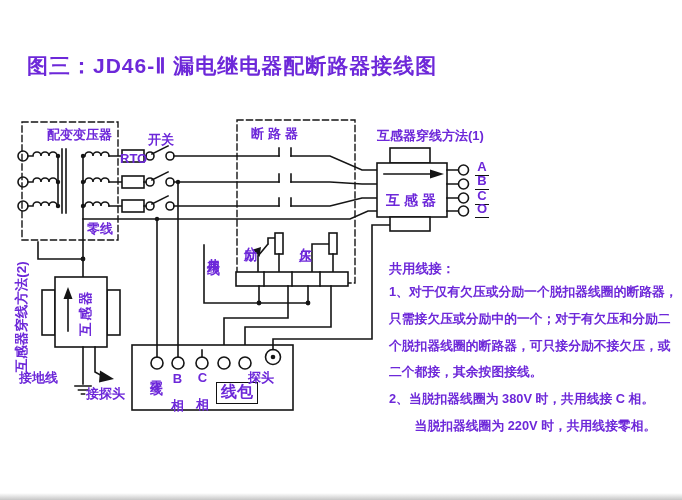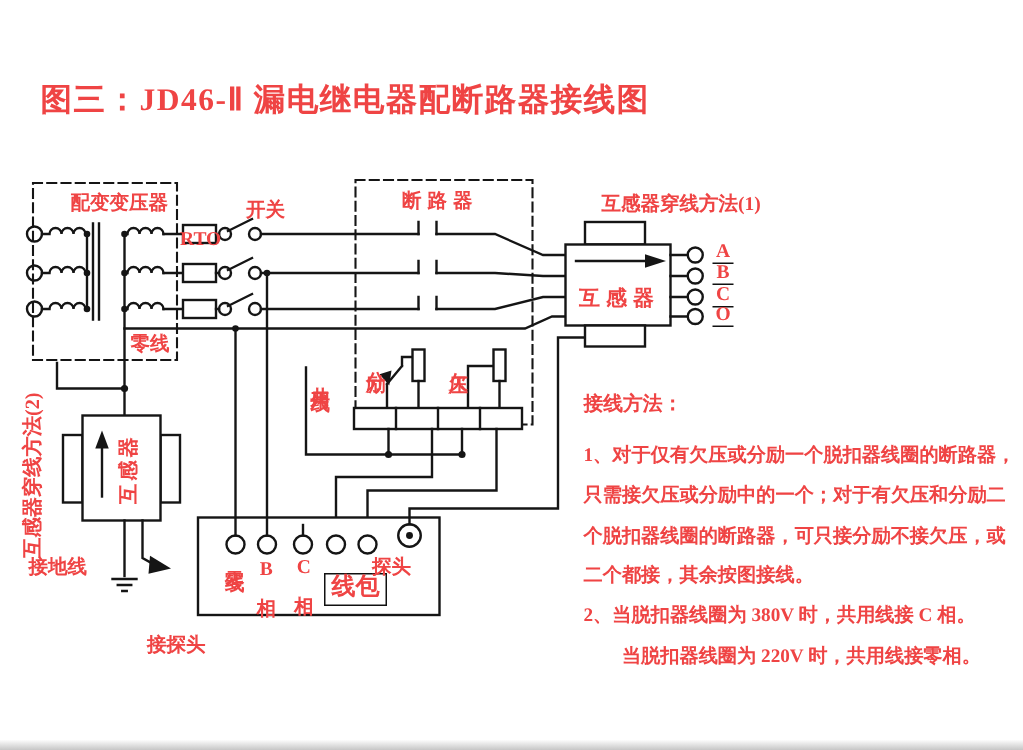--- a/index.html
+++ b/index.html
@@ -1,17 +1,17 @@
 <!DOCTYPE html>
 <html><head>
 <meta charset="utf-8">
 <style>
   html,body{margin:0;padding:0;background:#e8e8e8;}
   .page{position:relative;width:682px;height:500px;background:#ffffff;overflow:hidden;
-        font-family:Liberation Serif, serif;color:#ef4444;}
+        font-family:Liberation Sans, sans-serif;color:#6d28d9;}
   .abs{position:absolute;}
   .title{font-size:21px;font-weight:bold;letter-spacing:1px;white-space:nowrap;}
   .lbl{font-size:13px;font-weight:bold;white-space:nowrap;line-height:1;}
   .lbl-sp{letter-spacing:4px;}
   .vtext{writing-mode:vertical-rl;text-orientation:upright;letter-spacing:2px;line-height:1;}
   .rot{transform:rotate(-90deg);transform-origin:center center;text-align:center;}
   .phase-lbl{font-size:13px;font-weight:bold;width:14px;text-align:center;
              border-bottom:1.6px solid #111;line-height:1.05;padding-bottom:1px;}
   .coilbox{border:1.6px solid #111;font-size:16px;font-weight:bold;text-align:center;
            line-height:18px;background:#fff;}
@@ -174,50 +174,50 @@
         <circle cx="259" cy="303" r="2.4"></circle>
           <circle cx="308" cy="303" r="2.4"></circle>
       </g>
     </g>
   </svg>
 
   <div class="abs title" style="left:27px;top:52px;">图三：JD46-Ⅱ 漏电继电器配断路器接线图</div>
 
   <div class="abs lbl" style="left:31px;top:128px;margin-left:16px;">配变变压器</div>
   <div class="abs lbl" style="left:120px;top:133px;margin-top:19px;">RTO</div>
-  <div class="abs lbl" style="left:164px;top:133px;text-align:center;">开关</div>
+  <div class="abs lbl" style="left:148px;top:133px;text-align:center;">开关</div>
   <div class="abs lbl" style="left:87px;top:222px;">零线</div>
-  <div class="abs lbl lbl-sp" style="left:268px;top:127px;">断路器</div>
+  <div class="abs lbl lbl-sp" style="left:251px;top:127px;">断路器</div>
 
   <div class="abs lbl vtext" style="left:244px;top:237px;">分励</div>
   <div class="abs lbl vtext" style="left:299px;top:238px;">欠压</div>
   <div class="abs lbl vtext" style="left:207px;top:248px;">共用线</div>
 
-  <div class="abs lbl" style="left:377px;top:129px;margin-left:24px;">互感器穿线方法(1)</div>
+  <div class="abs lbl" style="left:377px;top:129px;">互感器穿线方法(1)</div>
   <div class="abs lbl lbl-sp" style="left:386px;top:193px;font-size:14px;">互感器</div>
 
   <div class="abs phase-lbl" style="left:475px;top:160px;">A</div>
   <div class="abs phase-lbl" style="left:475px;top:174px;">B</div>
   <div class="abs phase-lbl" style="left:475px;top:189px;">C</div>
   <div class="abs phase-lbl" style="left:475px;top:202px;">O</div>
 
   <div class="abs lbl rot" style="left:-53px;top:310px;width:150px;font-size:13.5px;">互感器穿线方法(2)</div>
   <div class="abs lbl rot" style="left:60px;top:306px;width:52px;font-size:13.5px;letter-spacing:2px;">互感器</div>
 
   <div class="abs lbl" style="left:19px;top:371px;">接地线</div>
-  <div class="abs lbl" style="left:98px;top:387px;margin-top:36px;">接探头</div>
+  <div class="abs lbl" style="left:86px;top:387px;">接探头</div>
 
   <div class="abs lbl vtext" style="left:150px;top:370px;">零线</div>
   <div class="abs lbl vtext" style="left:171px;top:371px;">B相</div>
   <div class="abs lbl vtext" style="left:196px;top:370px;">C相</div>
   <div class="abs coilbox" style="left:216px;top:382px;width:40px;height:20px;">线包</div>
   <div class="abs lbl" style="left:248px;top:371px;">探头</div>
 
-  <div class="abs notes-h" style="left:389px;top:260px;">接线方法：</div>
-  <div class="abs notes-b" style="left:389px;top:279px;width:293px;margin-top:11px;">1、对于仅有欠压或分励一个脱扣器线圈的断路器，
+  <div class="abs notes-h" style="left:389px;top:260px;">共用线接：</div>
+  <div class="abs notes-b" style="left:389px;top:279px;width:293px;">1、对于仅有欠压或分励一个脱扣器线圈的断路器，
 只需接欠压或分励中的一个；对于有欠压和分励二
 个脱扣器线圈的断路器，可只接分励不接欠压，或
 二个都接，其余按图接线。
 2、当脱扣器线圈为 380V 时，共用线接 C 相。
 　　当脱扣器线圈为 220V 时，共用线接零相。</div>
 
   <div class="abs edge-shadow"></div>
 </div>
 
 </body></html>

